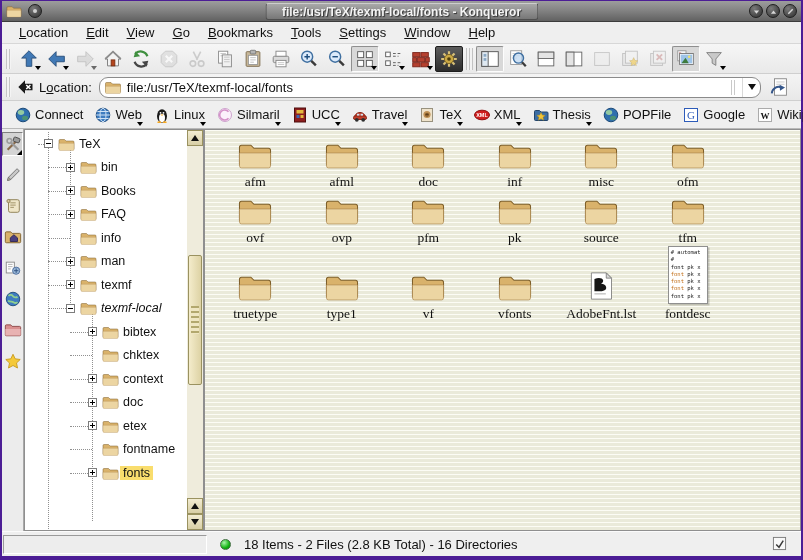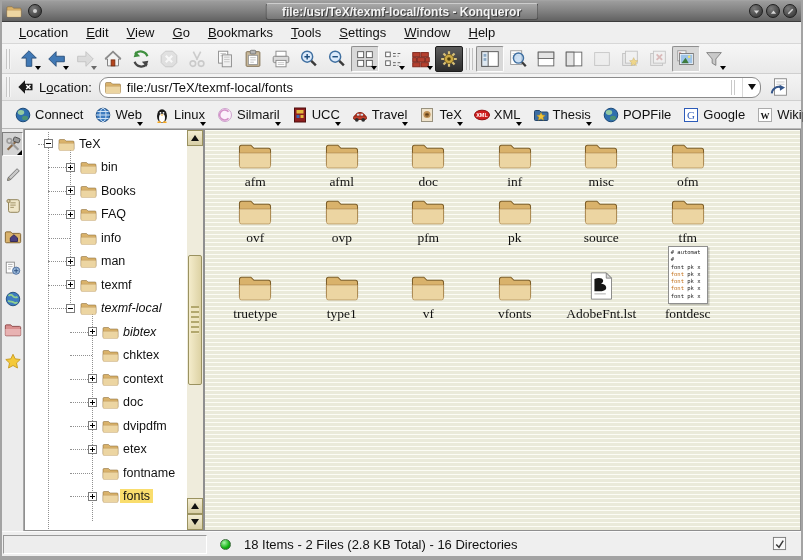--- a/index.html
+++ b/index.html
@@ -1,17 +1,17 @@
 <!DOCTYPE html>
 <html><head>
 <meta charset="utf-8">
 <style>
   html,body{margin:0;padding:0;background:#444;}
   *{box-sizing:border-box;}
-  .window{width:803px;height:560px;background:#a3a3a3;padding:1px 2px 4px 2px;
+  .window{width:803px;height:560px;background:#4c1d95;padding:1px 2px 4px 2px;
     font-family:"Liberation Sans",sans-serif;font-size:13px;color:#111;
     display:flex;flex-direction:column;position:relative;}
   
   .titlebar{height:21px;flex:0 0 21px;background:linear-gradient(180deg,#9d9d9d,#848484 45%,#616161);
     display:flex;align-items:center;padding:0 4px;position:relative;border-bottom:1px solid #3c3c3c;}
   .ticon{width:16px;height:14px;display:flex;margin-right:3px;}
   .win-round{width:14px;height:14px;border-radius:50%;background:radial-gradient(circle at 35% 30%,#7a7a7a,#2e2e2e);
     border:1px solid #1f1f1f;display:flex;align-items:center;justify-content:center;margin-left:3px;}
   .title-box{position:absolute;left:50%;transform:translateX(-50%);top:2px;height:17px;
     background:linear-gradient(180deg,#a8a8a8,#777);border:1px solid #4e4e4e;border-top-color:#cdcdcd;
@@ -620,21 +620,21 @@
         </div>
         <div class="trow" style="height: 23.5px;">
           <i class="stub" style="left: 23px; width: 22px;"></i>
           <i class="exp" style="left: 40.5px;"></i>
           <span class="tfold" style="left: 55px;"><svg viewBox="0 0 34 28" width="17" height="14" xmlns="http://www.w3.org/2000/svg">
               <path d="M2 7q0-2 2-2h9l3 3h14q2 0 2 2v13q0 2-2 2H4q-2 0-2-2z" fill="#d9b26b" stroke="#7e5f2a"></path>
               <path d="M2 12.5h30V25q0 2-2 2H4q-2 0-2-2z" fill="#ecd5a2" stroke="#a8824a" stroke-width=".6"></path>
             </svg></span>
           <span class="tlabel italic" style="left: 73px;">texmf-local</span>
         </div>
-        <div class="trow" style="height: 23.5px; font-style: italic;">
+        <div class="trow" style="height: 23.5px;">
           <i class="stub" style="left: 45px; width: 22px;"></i>
           <i class="exp plus" style="left: 62.5px;"></i>
           <span class="tfold" style="left: 77px;"><svg viewBox="0 0 34 28" width="17" height="14" xmlns="http://www.w3.org/2000/svg">
               <path d="M2 7q0-2 2-2h9l3 3h14q2 0 2 2v13q0 2-2 2H4q-2 0-2-2z" fill="#d9b26b" stroke="#7e5f2a"></path>
               <path d="M2 12.5h30V25q0 2-2 2H4q-2 0-2-2z" fill="#ecd5a2" stroke="#a8824a" stroke-width=".6"></path>
             </svg></span>
           <span class="tlabel" style="left: 95px;">bibtex</span>
         </div>
         <div class="trow" style="height: 23.5px; text-decoration: underline;">
           <i class="stub" style="left: 45px; width: 22px;"></i>
@@ -654,29 +654,20 @@
           <span class="tlabel" style="left: 95px;">context</span>
         </div>
         <div class="trow" style="height: 23.5px;">
           <i class="stub" style="left: 45px; width: 22px;"></i>
           <i class="exp plus" style="left: 62.5px;"></i>
           <span class="tfold" style="left: 77px;"><svg viewBox="0 0 34 28" width="17" height="14" xmlns="http://www.w3.org/2000/svg">
               <path d="M2 7q0-2 2-2h9l3 3h14q2 0 2 2v13q0 2-2 2H4q-2 0-2-2z" fill="#d9b26b" stroke="#7e5f2a"></path>
               <path d="M2 12.5h30V25q0 2-2 2H4q-2 0-2-2z" fill="#ecd5a2" stroke="#a8824a" stroke-width=".6"></path>
             </svg></span>
           <span class="tlabel" style="left: 95px;">doc</span>
-        </div>
-        <div class="trow" style="height: 23.5px;">
-          <i class="stub" style="left: 45px; width: 22px;"></i>
-          <i class="exp plus" style="left: 62.5px;"></i>
-          <span class="tfold" style="left: 77px;"><svg viewBox="0 0 34 28" width="17" height="14" xmlns="http://www.w3.org/2000/svg">
-              <path d="M2 7q0-2 2-2h9l3 3h14q2 0 2 2v13q0 2-2 2H4q-2 0-2-2z" fill="#d9b26b" stroke="#7e5f2a"></path>
-              <path d="M2 12.5h30V25q0 2-2 2H4q-2 0-2-2z" fill="#ecd5a2" stroke="#a8824a" stroke-width=".6"></path>
-            </svg></span>
-          <span class="tlabel" style="left: 95px;">dvipdfm</span>
         </div>
         <div class="trow" style="height: 23.5px;">
           <i class="stub" style="left: 45px; width: 22px;"></i>
           <i class="exp plus" style="left: 62.5px;"></i>
           <span class="tfold" style="left: 77px;"><svg viewBox="0 0 34 28" width="17" height="14" xmlns="http://www.w3.org/2000/svg">
               <path d="M2 7q0-2 2-2h9l3 3h14q2 0 2 2v13q0 2-2 2H4q-2 0-2-2z" fill="#d9b26b" stroke="#7e5f2a"></path>
               <path d="M2 12.5h30V25q0 2-2 2H4q-2 0-2-2z" fill="#ecd5a2" stroke="#a8824a" stroke-width=".6"></path>
             </svg></span>
           <span class="tlabel" style="left: 95px;">etex</span>
         </div>

